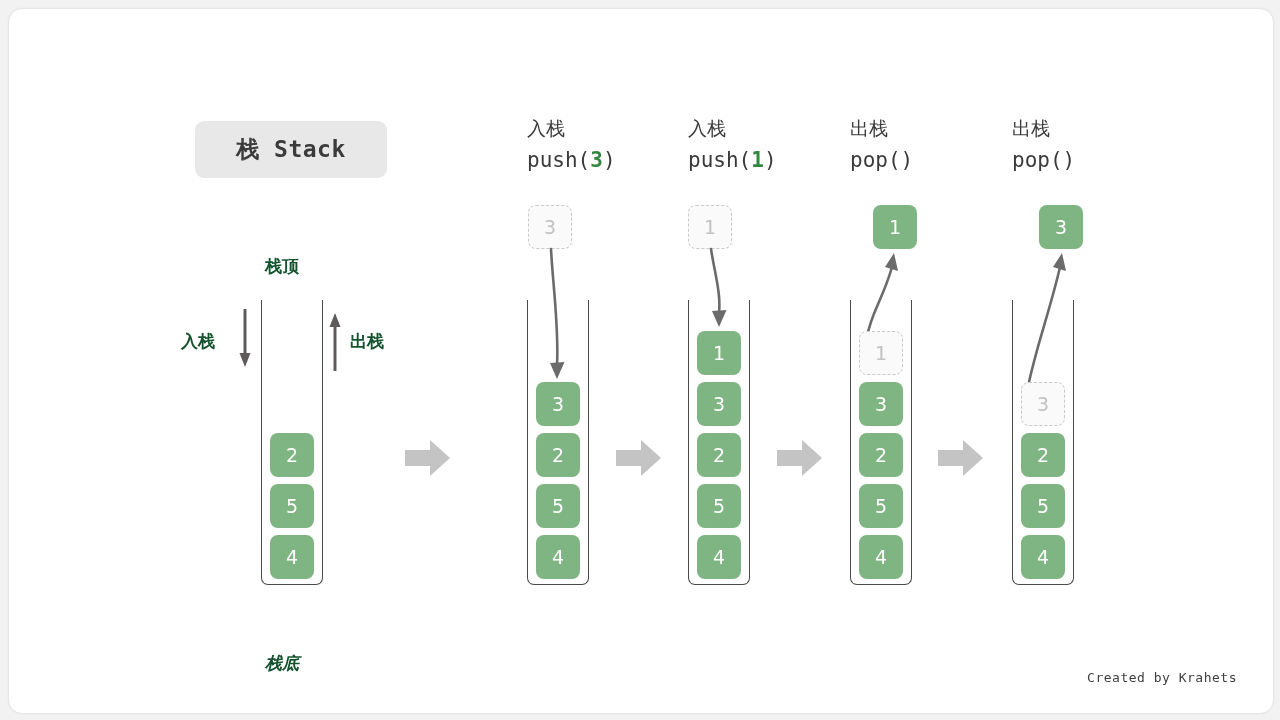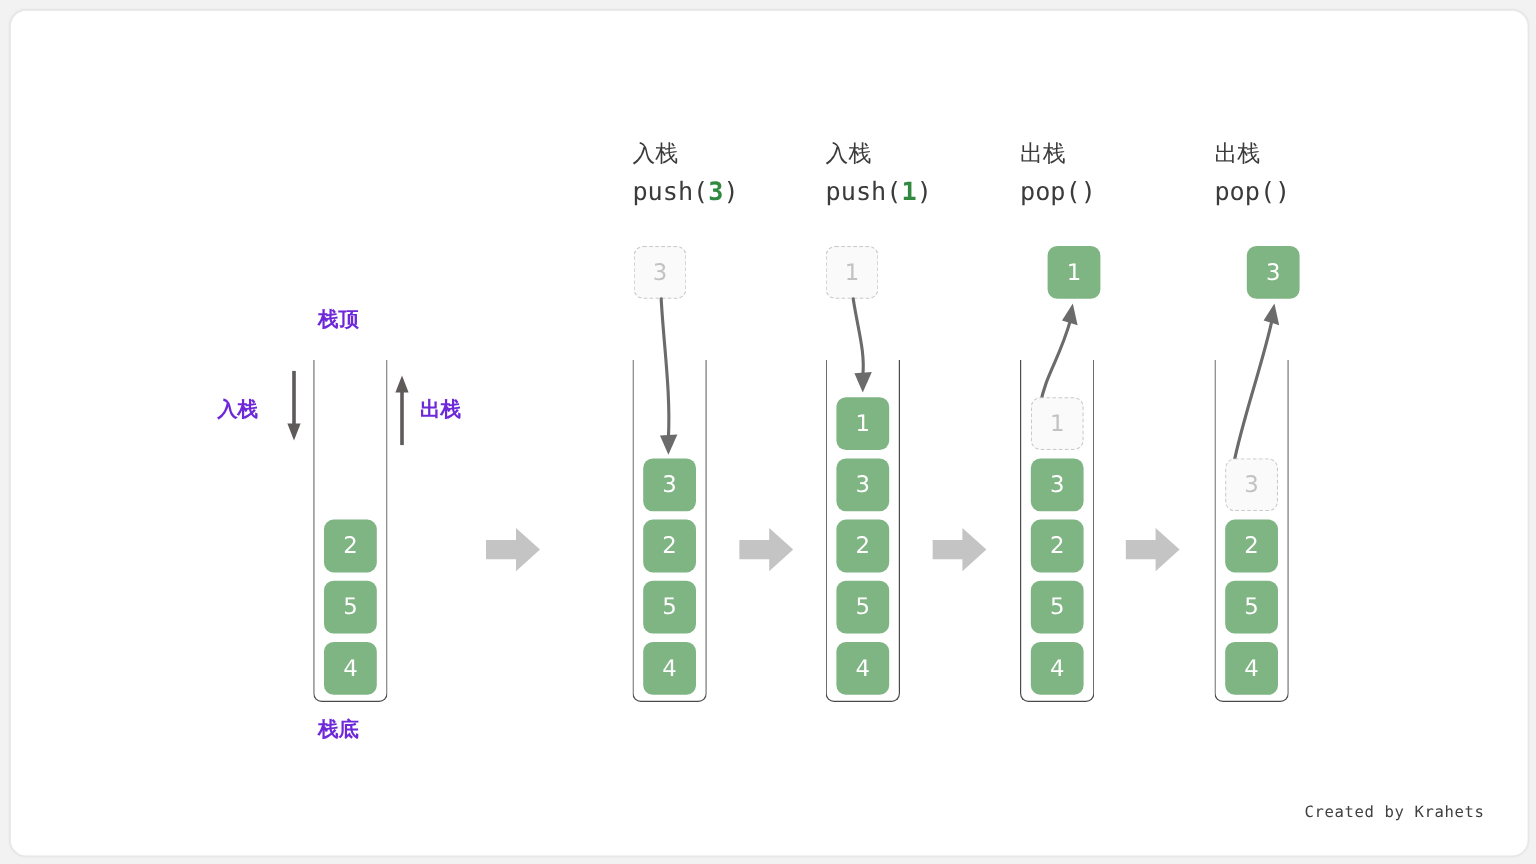--- a/index.html
+++ b/index.html
@@ -56,26 +56,26 @@
     letter-spacing: 0.5px;
     white-space: pre;
   }
 
   
   .cn-label {
     position: absolute;
     font-family: "DejaVu Sans", "Liberation Sans", sans-serif;
     font-size: 17px;
     font-weight: bold;
-    color: #6d28d9;
+    color: #14532d;
     white-space: nowrap;
   }
 
   #label-top    { left: 256px; top: 246px; }
-  #label-bottom { left: 256px; top: 587px; }
+  #label-bottom { left: 256px; top: 643px; font-style: italic; }
   #label-push   { left: 172px; top: 321px; }
   #label-pop    { left: 341px; top: 321px; }
 
   
   .mini-arrow { position: absolute; }
 
   #arrow-in  { left: 228px; top: 300px; }
   #arrow-out { left: 318px; top: 300px; }
 
   
@@ -187,20 +187,23 @@
     letter-spacing: 0.5px;
     white-space: nowrap;
   }
 </style>
 </head>
 <body>
 
 <div id="canvas">
   <div id="card">
 
+    <div id="title-chip">
+      <span class="title-text">栈 Stack</span>
+    </div>
 
     <div class="cn-label" id="label-top">栈顶</div>
     <div class="cn-label" id="label-bottom">栈底</div>
     <div class="cn-label" id="label-push">入栈</div>
     <div class="cn-label" id="label-pop">出栈</div>
 
     <div class="mini-arrow" id="arrow-in">
       <svg width="16" height="62" viewBox="0 0 16 62">
         <path d="M8 0 L8 46" stroke="#5e5a5a" stroke-width="3" fill="none"></path>
         <path d="M8 58 L2.5 44 L13.5 44 Z" fill="#5e5a5a"></path>

